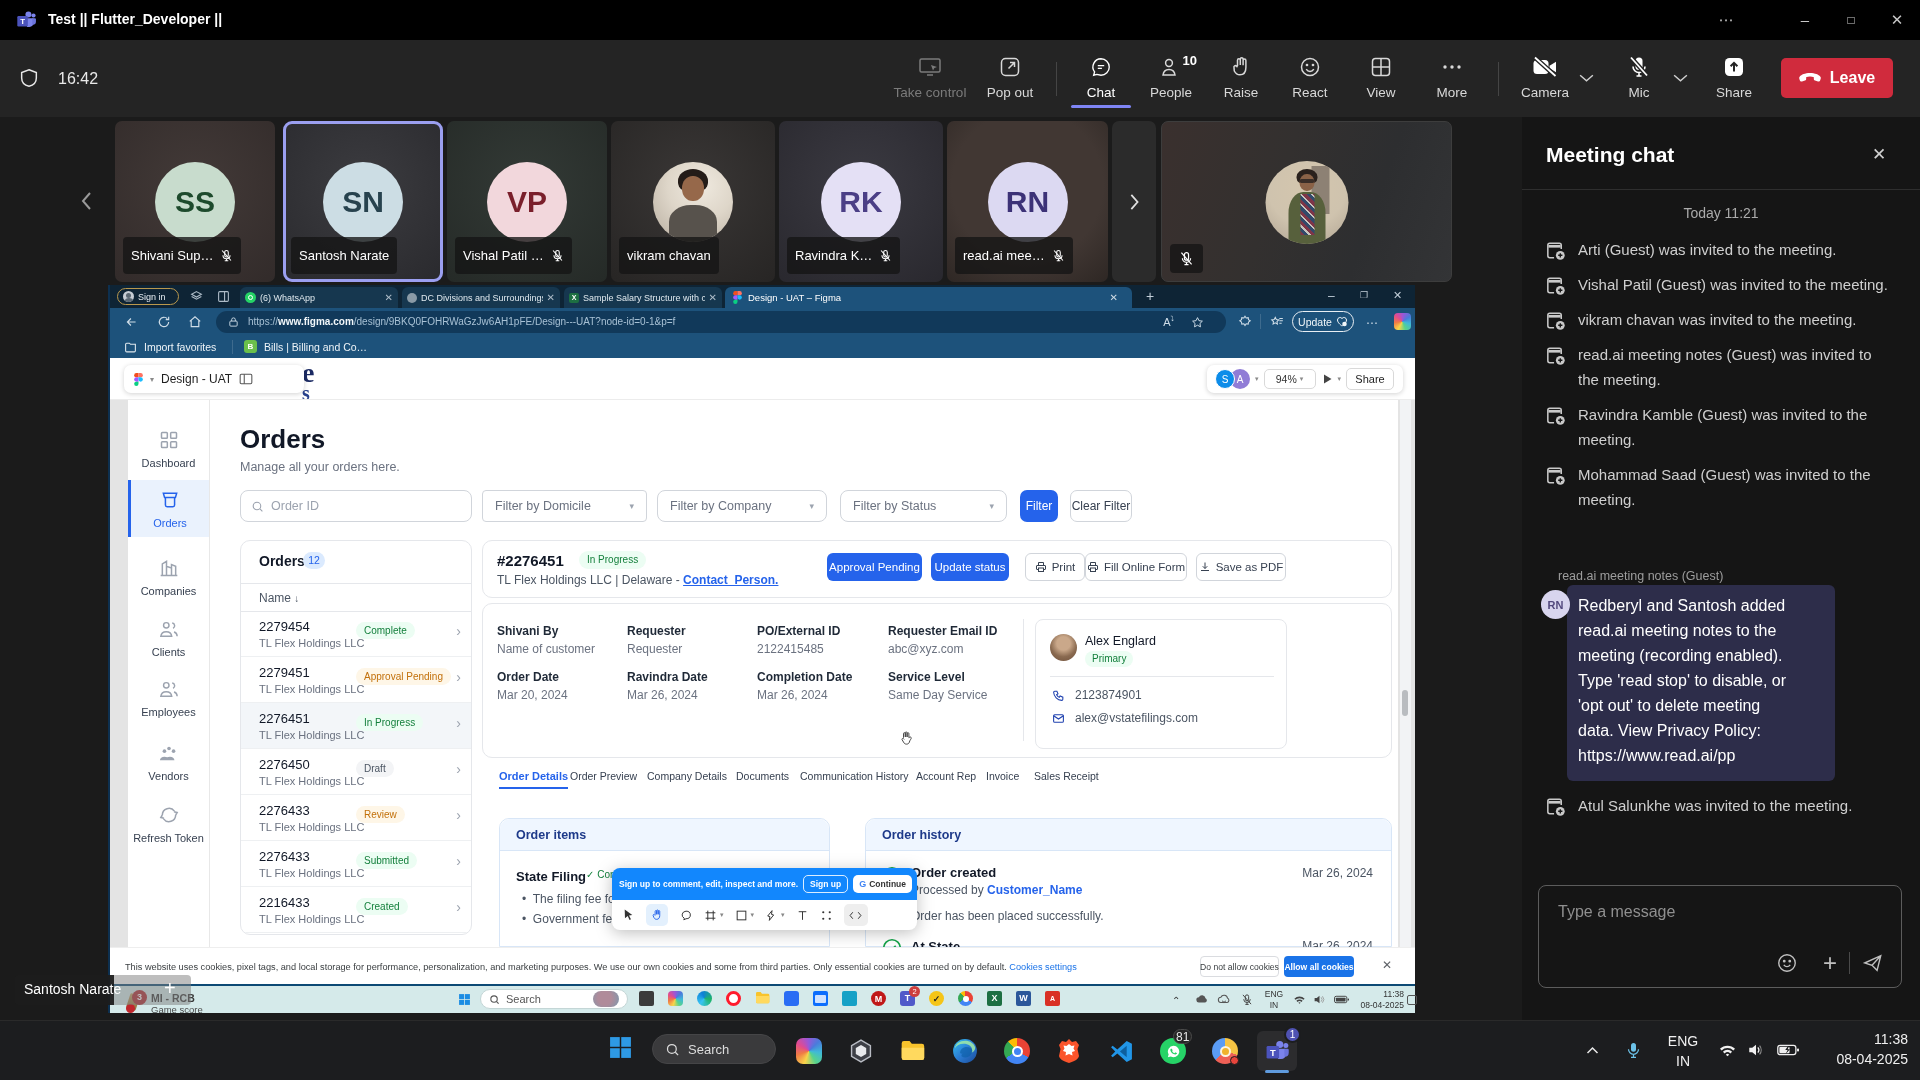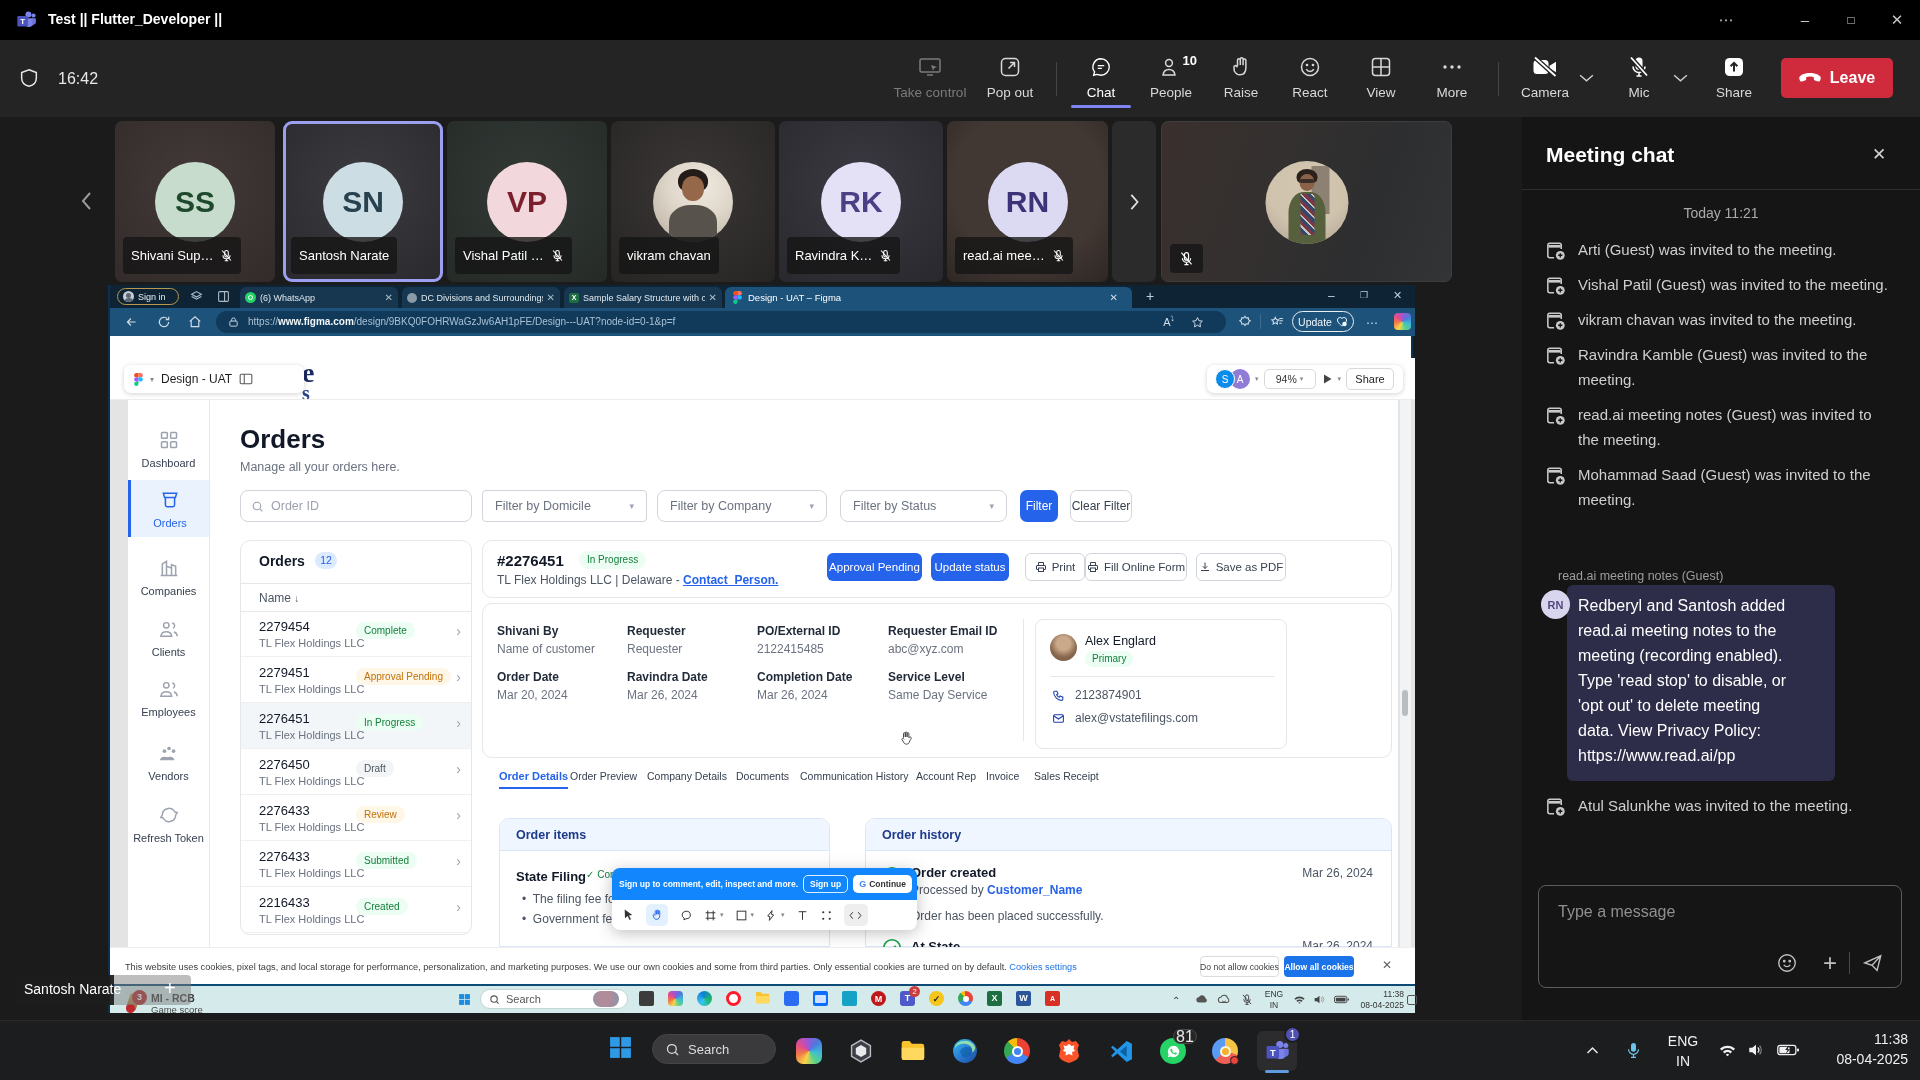--- a/index.html
+++ b/index.html
@@ -363,20 +363,29 @@
       <span style="color:#f2f7fa;font-size:10.5px;">Update</span>
       <svg width="12" height="11" viewBox="0 0 24 22" fill="none" stroke="#f2f7fa" stroke-width="2">
           <path d="M12 20S3 14 3 8a5 5 0 019-3 5 5 0 019 3c0 6-9 12-9 12z"></path>
           <circle cx="17" cy="16" r="4.5" fill="#f2f7fa" stroke="none"></circle>
         </svg>
     </div>
     <div class="abs" style="left:1256px;top:8px;color:#cfdde8;font-size:12px;letter-spacing:1px;">⋯</div>
     <div class="abs" style="left:1284px;top:5px;width:17px;height:17px;border-radius:4px;background:conic-gradient(from 210deg,#f9d44a,#ef7b45,#e24a90,#9a57d8,#4a7bdc,#3fb9d8,#57d38c,#f9d44a);"></div>
   </div>
 
+  <div class="abs" style="left:0;top:51px;width:1305px;height:22px;background:#1d527b;">
+    <svg class="abs" style="left:14px;top:5px" width="13" height="12" viewBox="0 0 24 22" fill="none" stroke="#dfe8ee" stroke-width="2">
+        <path d="M3 6a2 2 0 012-2h5l2 2h9v12a2 2 0 01-2 2H5a2 2 0 01-2-2z"></path>
+      </svg>
+    <div class="abs" style="left:34px;top:5px;color:#eef4f8;font-size:10.5px;">Import favorites</div>
+    <div class="abs" style="left:122px;top:4px;width:1px;height:14px;background:#3e6b8e;"></div>
+    <div class="abs" style="left:134px;top:4px;width:13px;height:13px;background:#6abf4b;border-radius:3px;color:#fff;font-size:8px;font-weight:bold;text-align:center;line-height:13px;">B</div>
+    <div class="abs" style="left:154px;top:5px;color:#eef4f8;font-size:10.5px;">Bills | Billing and Co…</div>
+  </div>
 
   <div class="abs" style="left:0;top:73px;width:1305px;height:42px;background:#ffffff;border-bottom:1px solid #ececec;">
     <div class="abs" style="left:192px;top:2px;width:30px;height:39px;overflow:hidden;color:#1b2a63;font-weight:bold;font-size:28px;line-height:26px;font-family:'Liberation Serif',serif;">e<span style="display:block;color:#27418c;font-size:20px;line-height:14px;">s</span></div>
     <div class="abs" style="left:14px;top:7px;width:180px;height:28px;background:#fff;border-radius:7px;box-shadow:0 1px 5px rgba(0,0,0,0.18);display:flex;align-items:center;padding:0 10px;gap:7px;">
       <svg width="9" height="13" viewBox="0 0 12 18">
           <path d="M0 3a3 3 0 013-3h3v6H3a3 3 0 01-3-3z" fill="#f24e1e"></path>
           <path d="M6 0h3a3 3 0 010 6H6z" fill="#ff7262"></path>
           <path d="M0 9a3 3 0 013-3h3v6H3a3 3 0 01-3-3z" fill="#a259ff"></path>
           <path d="M6 6h3a3 3 0 110 6 3 3 0 01-3-3z" fill="#1abcfe"></path>
           <path d="M0 15a3 3 0 013-3h3v3a3 3 0 11-6 0z" fill="#0acf83"></path>
@@ -479,21 +488,21 @@
       </div>
       <div class="abs" style="left:630px;top:90px;width:167px;height:32px;border:1px solid #d1d5db;border-radius:8px;display:flex;align-items:center;justify-content:space-between;padding:0 12px;">
         <span style="color:#6b7280;font-size:12.5px;">Filter by Status</span>
           <span style="color:#9ca3af;font-size:9px;">▾</span>
       </div>
       <div class="abs" style="left:810px;top:90px;width:38px;height:32px;background:#2563eb;border-radius:7px;color:#fff;font-size:12px;display:flex;align-items:center;justify-content:center;">Filter</div>
       <div class="abs" style="left:860px;top:90px;width:62px;height:32px;border:1px solid #d1d5db;border-radius:7px;color:#374151;font-size:12px;display:flex;align-items:center;justify-content:center;">Clear Filter</div>
 
       <div class="abs" style="left:30px;top:140px;width:232px;height:395px;border:1px solid #e5e7eb;border-radius:10px;overflow:hidden;">
         <div class="abs" style="left:18px;top:12px;font-size:14px;font-weight:bold;color:#111827;">Orders</div>
-        <div class="abs" style="left:74px;top:11px;width:22px;height:17px;background:#dbeafe;border-radius:9px;color:#2563eb;font-size:10.5px;text-align:center;line-height:17px;">12</div>
+        <div class="abs" style="left:62px;top:11px;width:22px;height:17px;background:#dbeafe;border-radius:9px;color:#2563eb;font-size:10.5px;text-align:center;line-height:17px;">12</div>
         <div class="abs" style="left:0;top:42px;width:100%;height:1px;background:#e5e7eb;"></div>
         <div class="abs" style="left:18px;top:50px;font-size:12px;color:#4b5563;">Name <span style="font-size:10px;">↓</span></div>
         <div class="abs" style="left:0;top:70px;width:100%;height:1px;background:#e5e7eb;"></div>
         <div class="row" style="top:70px;">
             <div class="rid">2279454</div>
             <div class="rsub">TL Flex Holdings LLC</div>
             <div class="rbadge" style="color:#15803d;background:#ecfdf3;">Complete</div>
             <div class="rchev">›</div>
           </div>
         <div class="row" style="top:116px;">
@@ -817,27 +826,27 @@
           <path d="M16 4.5H6a2 2 0 00-2 2v11a2 2 0 002 2h4.5M16 4.5a2 2 0 012 2v4"></path>
           <rect x="4.6" y="6.2" width="12.8" height="2.8" fill="#c9c9c9" stroke="none"></rect>
           <circle cx="17" cy="17" r="4.6" fill="#c9c9c9" stroke="none"></circle>
           <path d="M17 14.8v4.4M14.8 17h4.4" stroke="#151515" stroke-width="1.4"></path>
         </svg>vikram chavan was invited to the meeting.</div>
     <div class="evt"><svg width="23" height="23" viewBox="0 0 24 24" fill="none" stroke="#c9c9c9" stroke-width="1.6">
           <path d="M16 4.5H6a2 2 0 00-2 2v11a2 2 0 002 2h4.5M16 4.5a2 2 0 012 2v4"></path>
           <rect x="4.6" y="6.2" width="12.8" height="2.8" fill="#c9c9c9" stroke="none"></rect>
           <circle cx="17" cy="17" r="4.6" fill="#c9c9c9" stroke="none"></circle>
           <path d="M17 14.8v4.4M14.8 17h4.4" stroke="#151515" stroke-width="1.4"></path>
-        </svg>Ravindra Kamble (Guest) was invited to the meeting.</div>
+        </svg>read.ai meeting notes (Guest) was invited to the meeting.</div>
     <div class="evt"><svg width="23" height="23" viewBox="0 0 24 24" fill="none" stroke="#c9c9c9" stroke-width="1.6">
           <path d="M16 4.5H6a2 2 0 00-2 2v11a2 2 0 002 2h4.5M16 4.5a2 2 0 012 2v4"></path>
           <rect x="4.6" y="6.2" width="12.8" height="2.8" fill="#c9c9c9" stroke="none"></rect>
           <circle cx="17" cy="17" r="4.6" fill="#c9c9c9" stroke="none"></circle>
           <path d="M17 14.8v4.4M14.8 17h4.4" stroke="#151515" stroke-width="1.4"></path>
-        </svg>read.ai meeting notes (Guest) was invited to the meeting.</div>
+        </svg>Ravindra Kamble (Guest) was invited to the meeting.</div>
     <div class="evt"><svg width="23" height="23" viewBox="0 0 24 24" fill="none" stroke="#c9c9c9" stroke-width="1.6">
           <path d="M16 4.5H6a2 2 0 00-2 2v11a2 2 0 002 2h4.5M16 4.5a2 2 0 012 2v4"></path>
           <rect x="4.6" y="6.2" width="12.8" height="2.8" fill="#c9c9c9" stroke="none"></rect>
           <circle cx="17" cy="17" r="4.6" fill="#c9c9c9" stroke="none"></circle>
           <path d="M17 14.8v4.4M14.8 17h4.4" stroke="#151515" stroke-width="1.4"></path>
         </svg>Mohammad Saad (Guest) was invited to the meeting.</div>
   </div>
 
   <div class="abs" style="left:36px;top:452px;font-size:12.5px;color:#9d9d9d;">read.ai meeting notes (Guest)</div>
   <div class="abs" style="left:19px;top:473px;width:29px;height:29px;border-radius:50%;background:#d8d5ee;color:#53497e;font-size:11px;font-weight:bold;display:flex;align-items:center;justify-content:center;z-index:2;">RN</div>
@@ -935,21 +944,21 @@
         <path d="M17 6.5v11L10.5 12z" fill="#0d5f9e"></path>
       </svg>
     </div>
 
   <div class="tico" style="left:1157px;">
       <div style="width:26px;height:26px;border-radius:50%;background:#26d367;display:flex;align-items:center;justify-content:center;">
         <svg width="15" height="15" viewBox="0 0 24 24" fill="#fff">
           <path d="M12 3a9 9 0 00-7.8 13.5L3 21l4.7-1.2A9 9 0 1012 3zm4.8 12.5c-.2.6-1.2 1.2-1.7 1.2-.4 0-.9.2-3-.7-2.5-1-4.1-3.6-4.2-3.8-.1-.2-1-1.3-1-2.5s.6-1.8.9-2c.2-.3.5-.3.7-.3h.5c.2 0 .4 0 .6.5l.8 2c.1.2.1.4 0 .6l-.4.6-.2.3c.3.5.9 1.4 1.6 2 1 .8 1.7 1.1 2 1.2.2.1.4.1.5-.1l.8-1c.2-.3.4-.2.6-.1l1.9.9c.2.1.4.2.4.3 0 .1 0 .5-.2 1z"></path>
         </svg>
       </div>
-    <div style="position:absolute;left:16px;top:-6px;min-width:18px;height:15px;background:#252525;border:1px solid #4a4a4a;border-radius:8px;color:#e8e8e8;font-size:16px;text-align:center;line-height:14px;padding:0 2px;">81</div>
+    <div style="position:absolute;left:16px;top:-6px;min-width:18px;height:15px;background:#252525;border:1px solid #4a4a4a;border-radius:8px;color:#e8e8e8;font-size:12px;text-align:center;line-height:14px;padding:0 2px;">81</div>
   </div>
 
   <div class="tico" style="left:1209px;">
       <div style="width:26px;height:26px;border-radius:50%;background:conic-gradient(#f6c444 0 30%,#ee6056 30% 63%,#5a9cf5 63%);position:relative;">
         <div style="position:absolute;left:7.5px;top:7.5px;width:11px;height:11px;border-radius:50%;background:#fdf4e0;"></div>
         <div style="position:absolute;left:9.5px;top:9.5px;width:7px;height:7px;border-radius:50%;background:#f0b32c;"></div>
         <div style="position:absolute;right:-1px;bottom:-1px;width:9px;height:9px;border-radius:50%;background:#e8453c;border:1.5px solid #1c1d1f;"></div>
       </div>
     </div>
 

